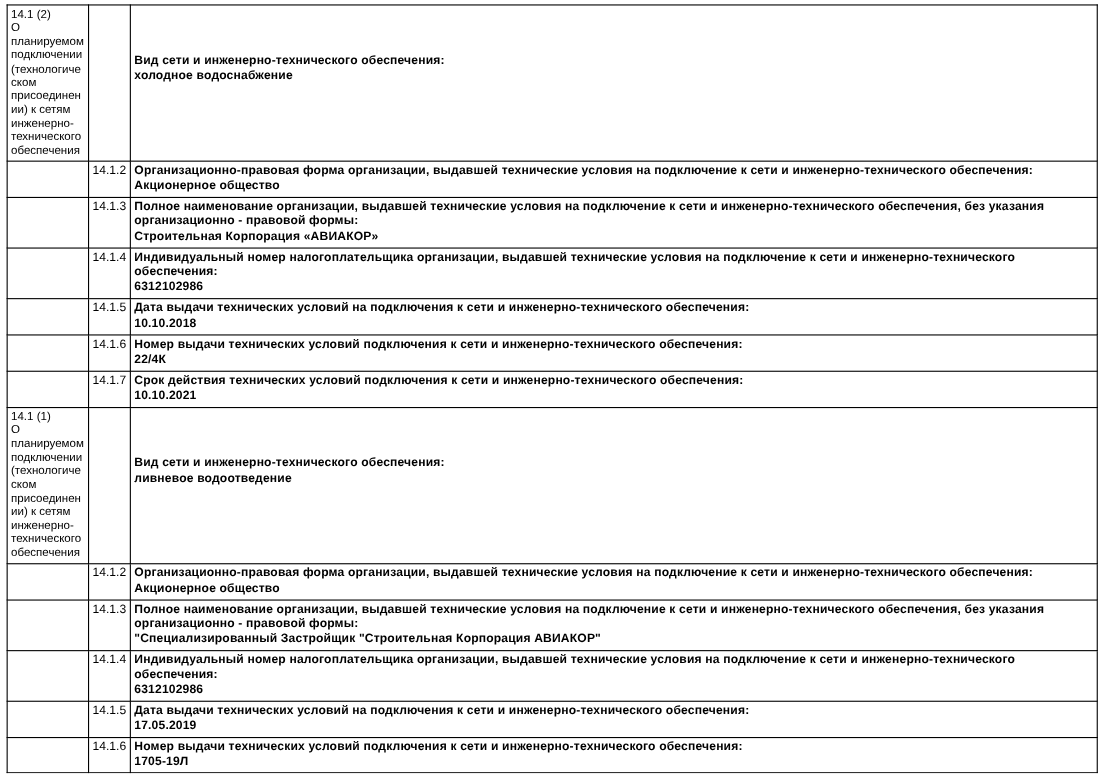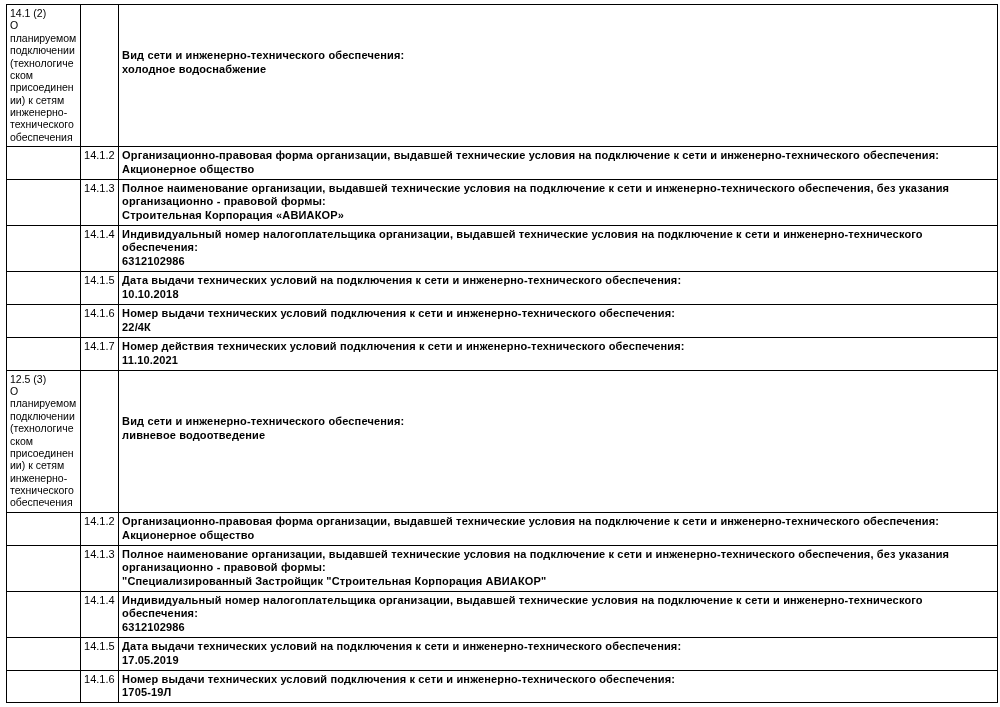--- a/index.html
+++ b/index.html
@@ -137,28 +137,28 @@
         <td class="num">14.1.6</td>
         <td>
           <span class="lbl">Номер выдачи технических условий подключения к сети и инженерно-технического обеспечения:</span>
           <span class="val">22/4К</span>
         </td>
       </tr>
       <tr>
         <td></td>
         <td class="num">14.1.7</td>
         <td>
-          <span class="lbl">Номер действия технических условий подключения к сети и инженерно-технического обеспечения:</span>
-          <span class="val">11.10.2021</span>
+          <span class="lbl">Срок действия технических условий подключения к сети и инженерно-технического обеспечения:</span>
+          <span class="val">10.10.2021</span>
         </td>
       </tr>
 
       <tr class="big-row">
         <td class="sec-head">
-          <span class="code">12.5 (3)</span>
+          <span class="code">14.1 (1)</span>
           <span class="txt">О планируемом подключении (технологическом присоединении) к сетям инженерно-технического обеспечения</span>
         </td>
         <td class="num"></td>
         <td>
           <div class="mid-wrap-2">
             <span class="lbl">Вид сети и инженерно-технического обеспечения:</span>
             <span class="val">ливневое водоотведение</span>
           </div>
         </td>
       </tr>

